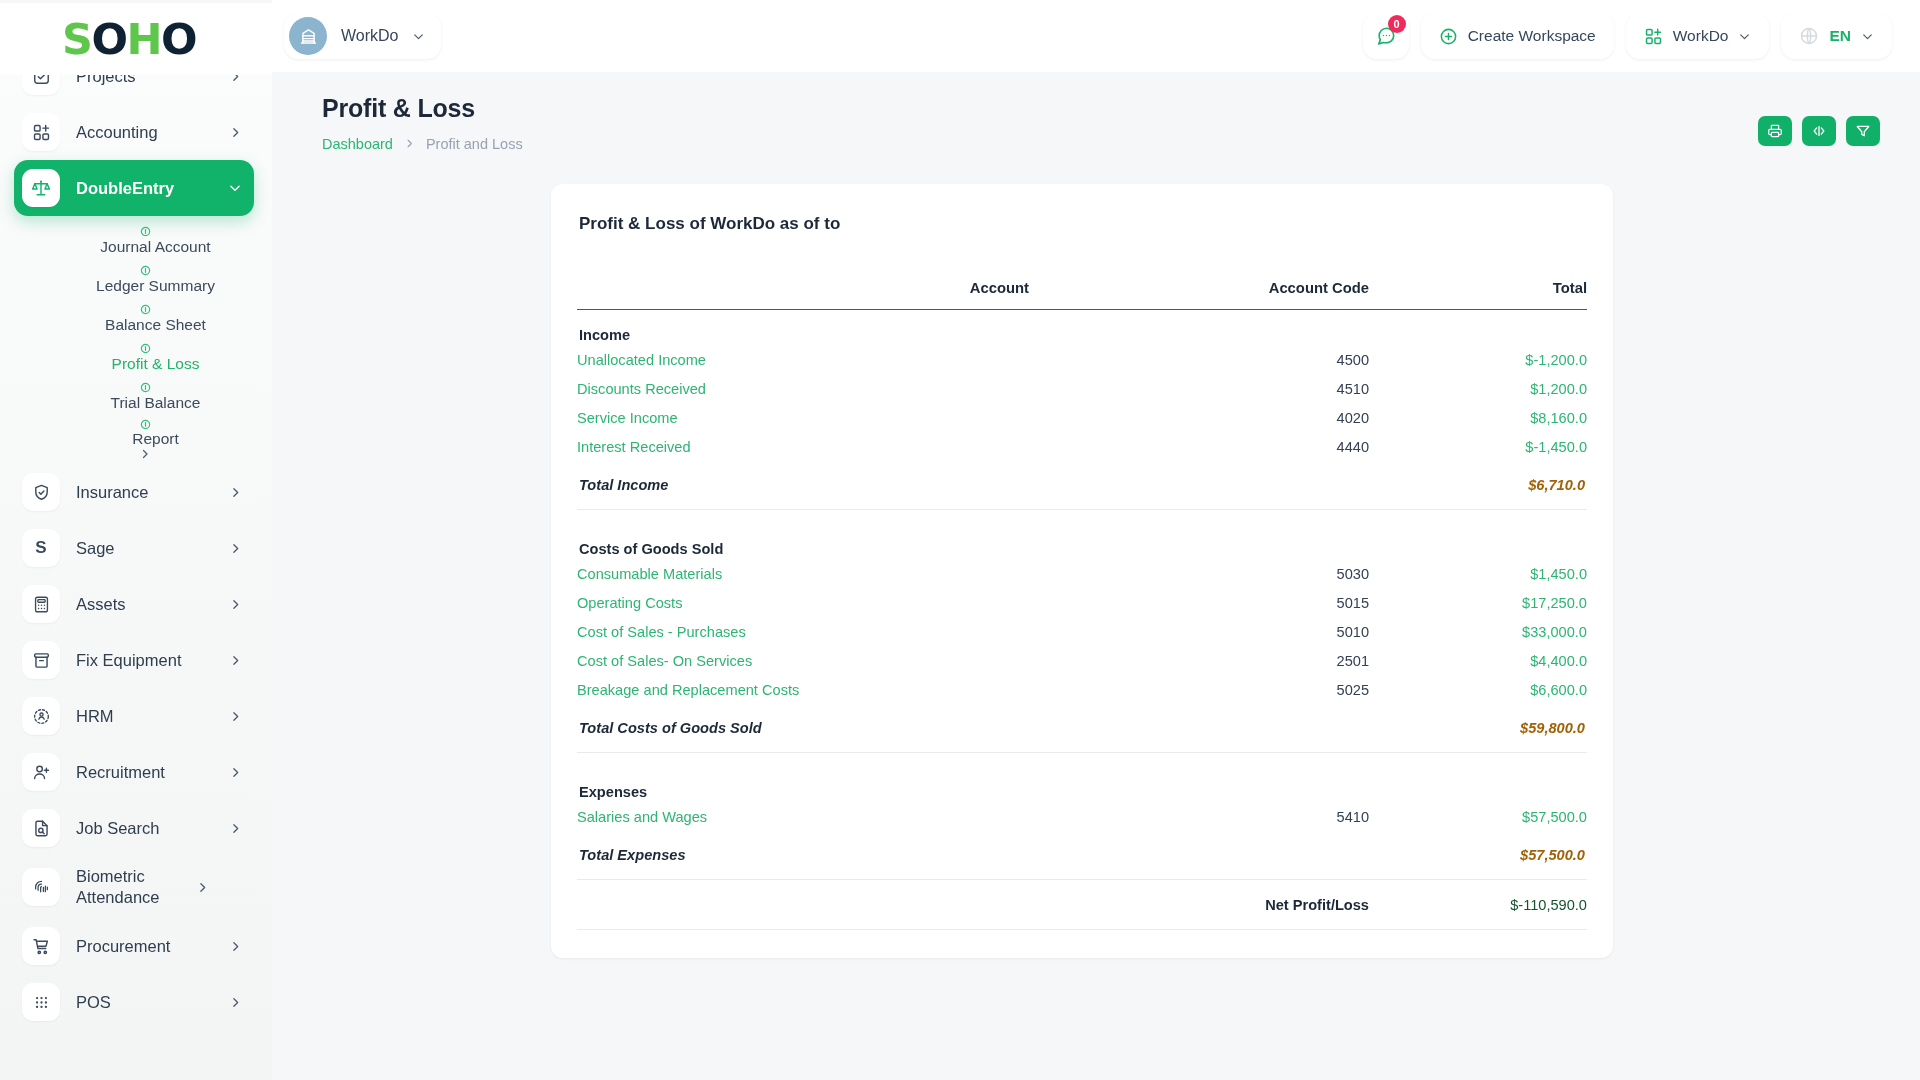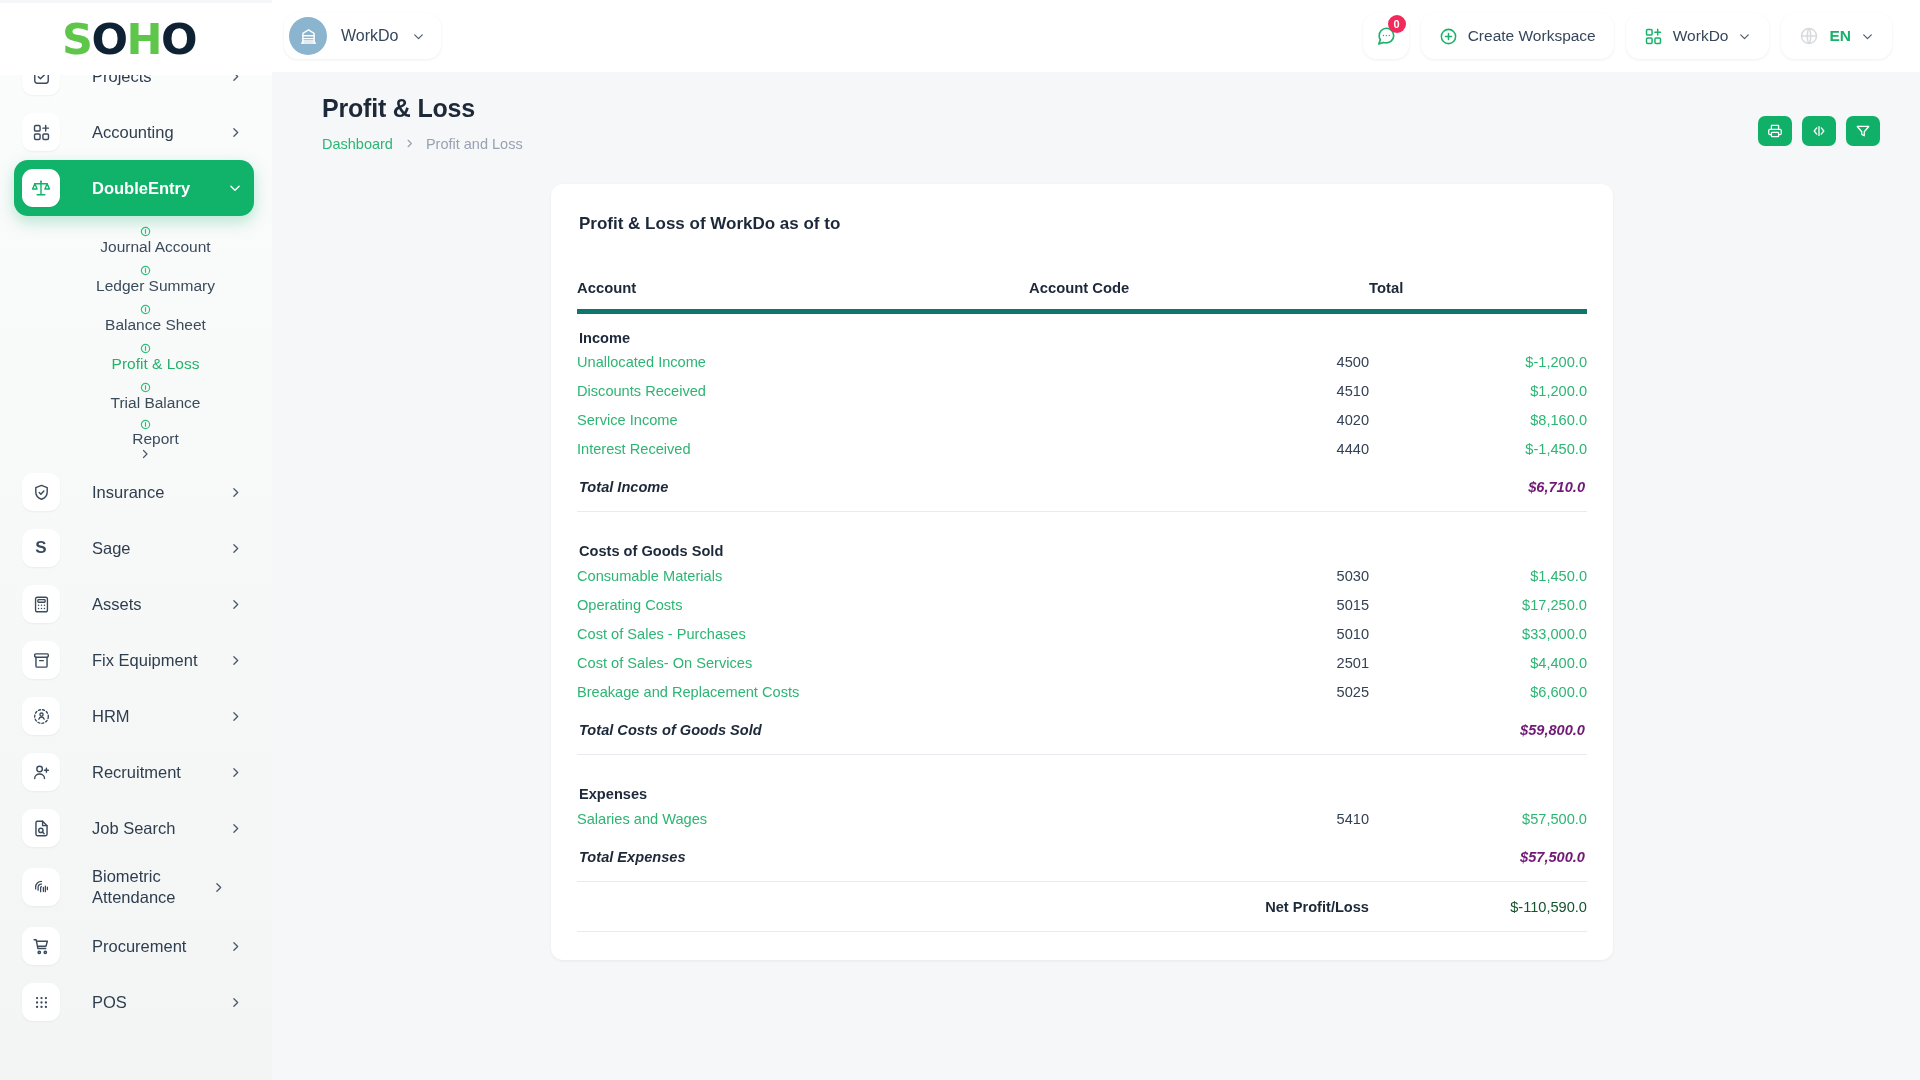--- a/index.html
+++ b/index.html
@@ -72,21 +72,21 @@
     border-radius: 11px;
     background: #ffffff;
     box-shadow: 0 1px 2px rgba(16,24,40,0.05);
     display: flex;
     align-items: center;
     justify-content: center;
     color: #3b4a5c;
   }
   .nav-label {
     flex: 1;
-    margin-left: 32px;
+    margin-left: 16px;
     font-size: 16.5px;
     color: #2f3e4f;
     line-height: 1.25;
   }
   .chev {
     color: #4b5a68;
     font-size: 14px;
     display: flex;
     align-items: center;
   }
@@ -263,25 +263,25 @@
     margin-bottom: 46px;
     padding-left: 2px;
   }
 
   table.pl {
     width: 100%;
     border-collapse: collapse;
     font-size: 14.6px;
   }
   table.pl th {
-    text-align: left;
+    text-align: right;
     font-weight: 700;
     color: #1d2939;
     padding: 0 0 13px 0;
-    border-bottom: 5px solid #0f766e;
+    border-bottom: 1px solid #0f766e;
     font-size: 14.8px;
   }
   th.c-acct { width: 452px; padding-left: 2px; }
   th.c-code { width: 340px; text-align: right; }
   th.c-total { text-align: right; padding-right: 2px; }
 
   table.pl td {
     padding: 0;
     vertical-align: middle;
   }
@@ -298,21 +298,21 @@
   td.amt  { text-align: right; color: #2cb573; padding-right: 2px; }
 
   tr.total td {
     font-weight: 700;
     color: #1d2939;
     height: 38px;
     padding-top: 8px;
     padding-left: 2px;
     font-style: italic;
   }
-  tr.total td.amt { color: #701a75; padding-right: 2px; padding-left: 0; }
+  tr.total td.amt { color: #a16207; padding-right: 2px; padding-left: 0; }
 
   tr.rule td { height: 1px; padding: 9px 0 0 0; }
   tr.rule td > div { height: 1px; background: #e7eaee; }
 
   tr.net td {
     height: 40px;
     padding-top: 10px;
   }
   tr.net td.net-label {
     text-align: right;

